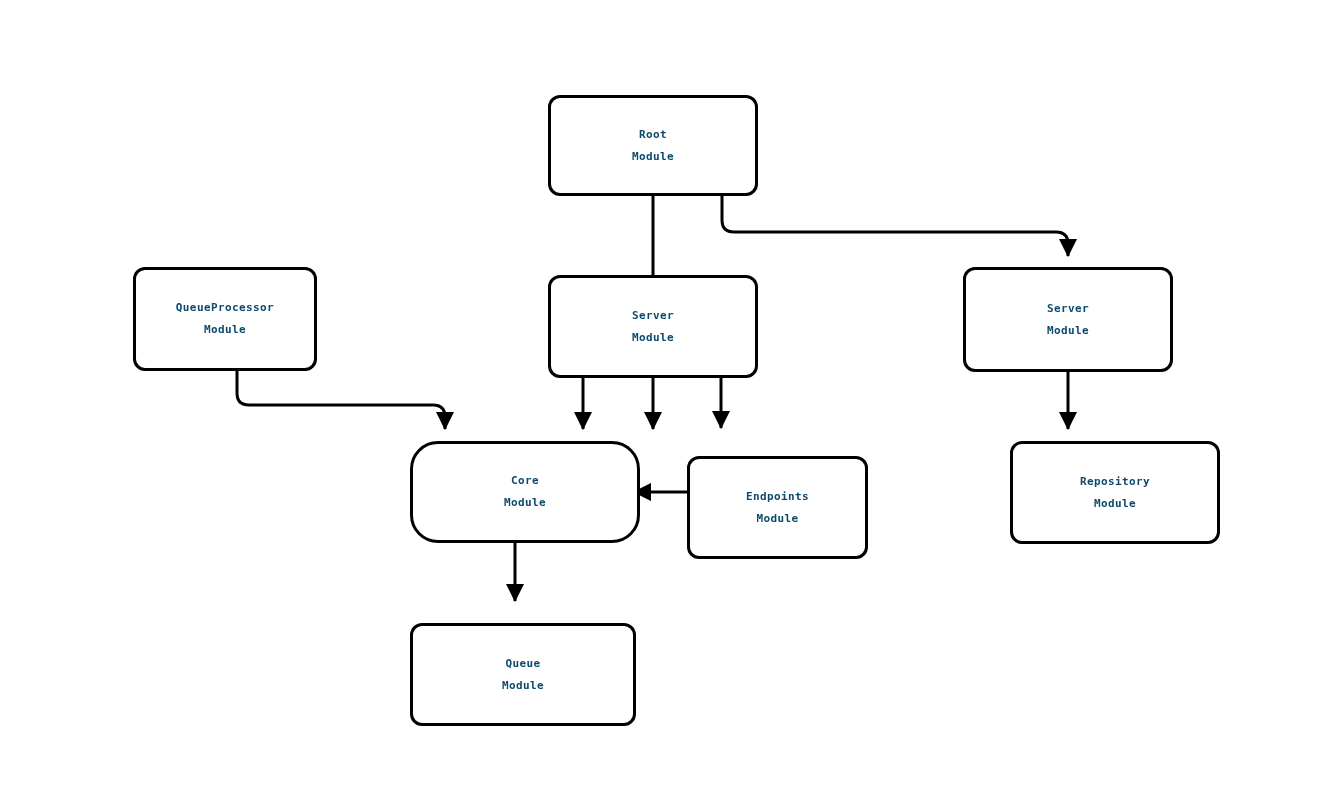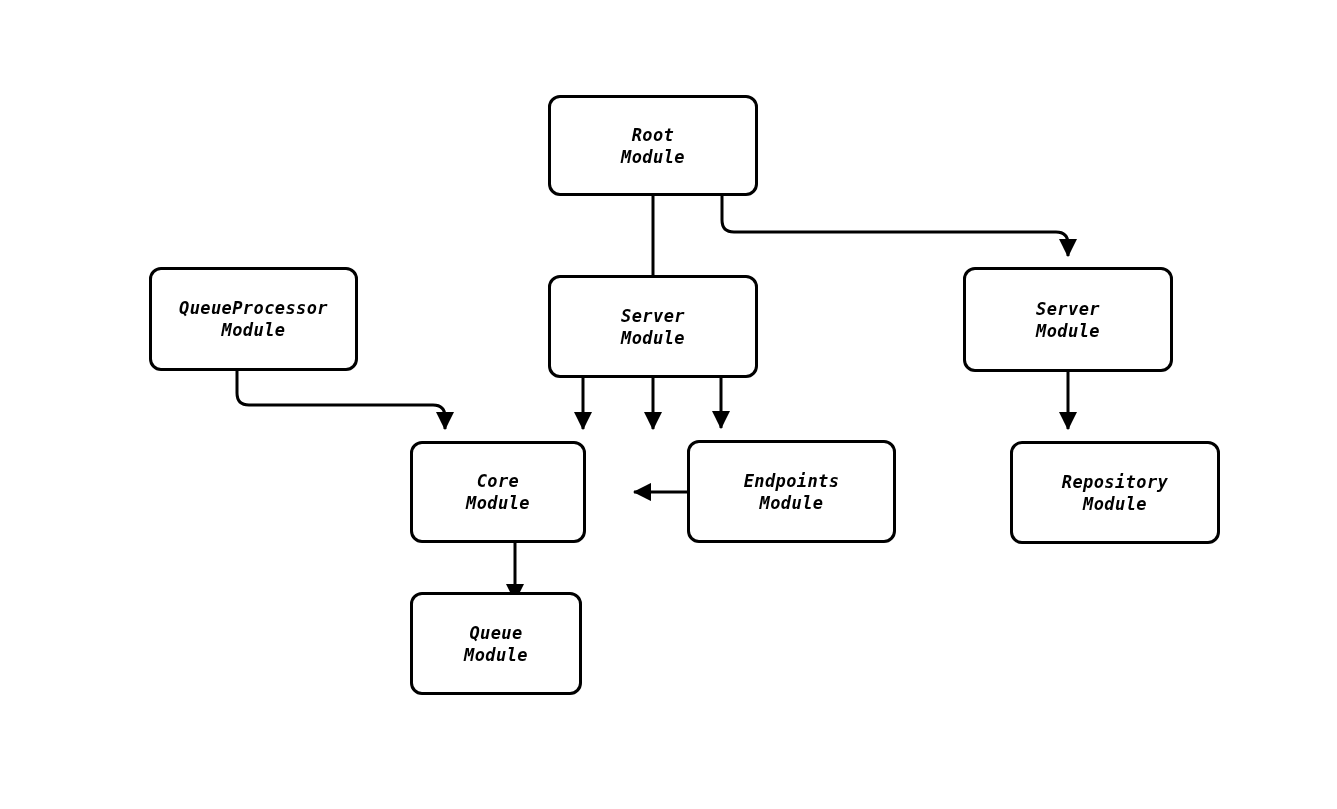--- a/index.html
+++ b/index.html
@@ -31,27 +31,26 @@
     border-radius: 12px;
     display: flex;
     flex-direction: column;
     align-items: center;
     justify-content: center;
     text-align: center;
     z-index: 2;
   }
   .node-line {
     font-family: "DejaVu Sans Mono", "Liberation Mono", monospace;
-    font-size: 17px;
+    font-size: 11px;
     font-weight: bold;
     line-height: 22px;
-    color: #000000;
+    color: #0c4a6e;
     letter-spacing: 0.4px;
     white-space: pre;
-    font-style: italic;
   }
 </style>
 </head>
 <body>
 
 <div id="canvas">
 
   <svg id="edges" viewBox="0 0 1337 809" xmlns="http://www.w3.org/2000/svg">
     <defs>
       <marker id="arrowhead" viewBox="0 0 10 10" refX="9.4" refY="5" markerWidth="6.2" markerHeight="6.2" orient="auto-start-reverse" markerUnits="strokeWidth">
@@ -68,43 +67,43 @@
         <path d="M 687 492 L 634 492" marker-end="url(#arrowhead)" stroke="#000000" stroke-width="3" fill="none"></path>
         <path d="M 515 543 L 515 601" marker-end="url(#arrowhead)" stroke="#000000" stroke-width="3" fill="none"></path>
       </g>
   </svg>
 
   <div id="nodes-layer">
       <div class="node" style="left: 548px; top: 95px; width: 210px; height: 101px; border-color: rgb(0, 0, 0); border-width: 3px;">
         <div class="node-line">Root</div>
         <div class="node-line">Module</div>
       </div>
-      <div class="node" style="left: 133px; top: 267px; width: 209px; height: 104px; border-color: rgb(0, 0, 0); border-width: 3px; margin-left: 16px;">
+      <div class="node" style="left: 133px; top: 267px; width: 184px; height: 104px; border-color: rgb(0, 0, 0); border-width: 3px;">
         <div class="node-line">QueueProcessor</div>
         <div class="node-line">Module</div>
       </div>
       <div class="node" style="left: 548px; top: 267px; width: 210px; height: 103px; border-color: rgb(0, 0, 0); border-width: 3px; margin-top: 8px;">
         <div class="node-line">Server</div>
         <div class="node-line">Module</div>
       </div>
       <div class="node" style="left: 963px; top: 267px; width: 210px; height: 105px; border-color: rgb(0, 0, 0); border-width: 3px;">
         <div class="node-line">Server</div>
         <div class="node-line">Module</div>
       </div>
-      <div class="node" style="left: 410px; top: 441px; width: 176px; height: 102px; border-color: rgb(0, 0, 0); border-width: 3px;">
+      <div class="node" style="left: 410px; top: 441px; width: 230px; height: 102px; border-color: rgb(0, 0, 0); border-width: 3px; border-radius: 28px;">
         <div class="node-line">Core</div>
         <div class="node-line">Module</div>
       </div>
-      <div class="node" style="left: 687px; top: 440px; width: 209px; height: 103px; border-color: rgb(0, 0, 0); border-width: 3px;">
+      <div class="node" style="left: 687px; top: 456px; width: 181px; height: 103px; border-color: rgb(0, 0, 0); border-width: 3px;">
         <div class="node-line">Endpoints</div>
         <div class="node-line">Module</div>
       </div>
       <div class="node" style="left: 1010px; top: 441px; width: 210px; height: 103px; border-color: rgb(0, 0, 0); border-width: 3px;">
         <div class="node-line">Repository</div>
         <div class="node-line">Module</div>
       </div>
-      <div class="node" style="left: 410px; top: 592px; width: 172px; height: 103px; border-color: rgb(0, 0, 0); border-width: 3px;">
+      <div class="node" style="left: 410px; top: 623px; width: 226px; height: 103px; border-color: rgb(0, 0, 0); border-width: 3px;">
         <div class="node-line">Queue</div>
         <div class="node-line">Module</div>
       </div>
     </div>
 
 </div>
 
 </body></html>

